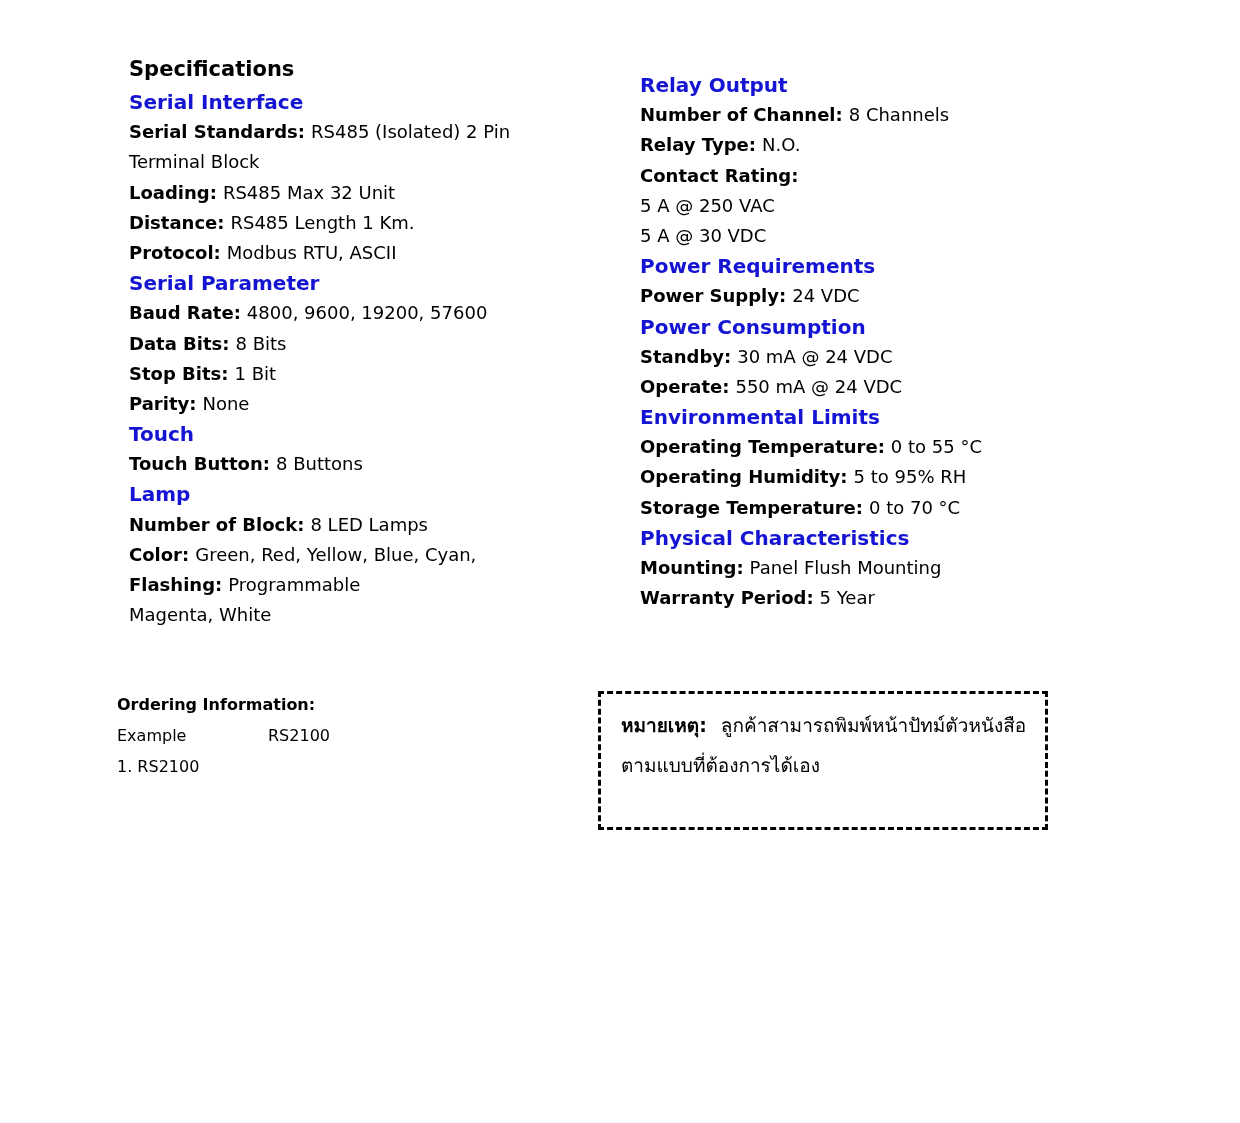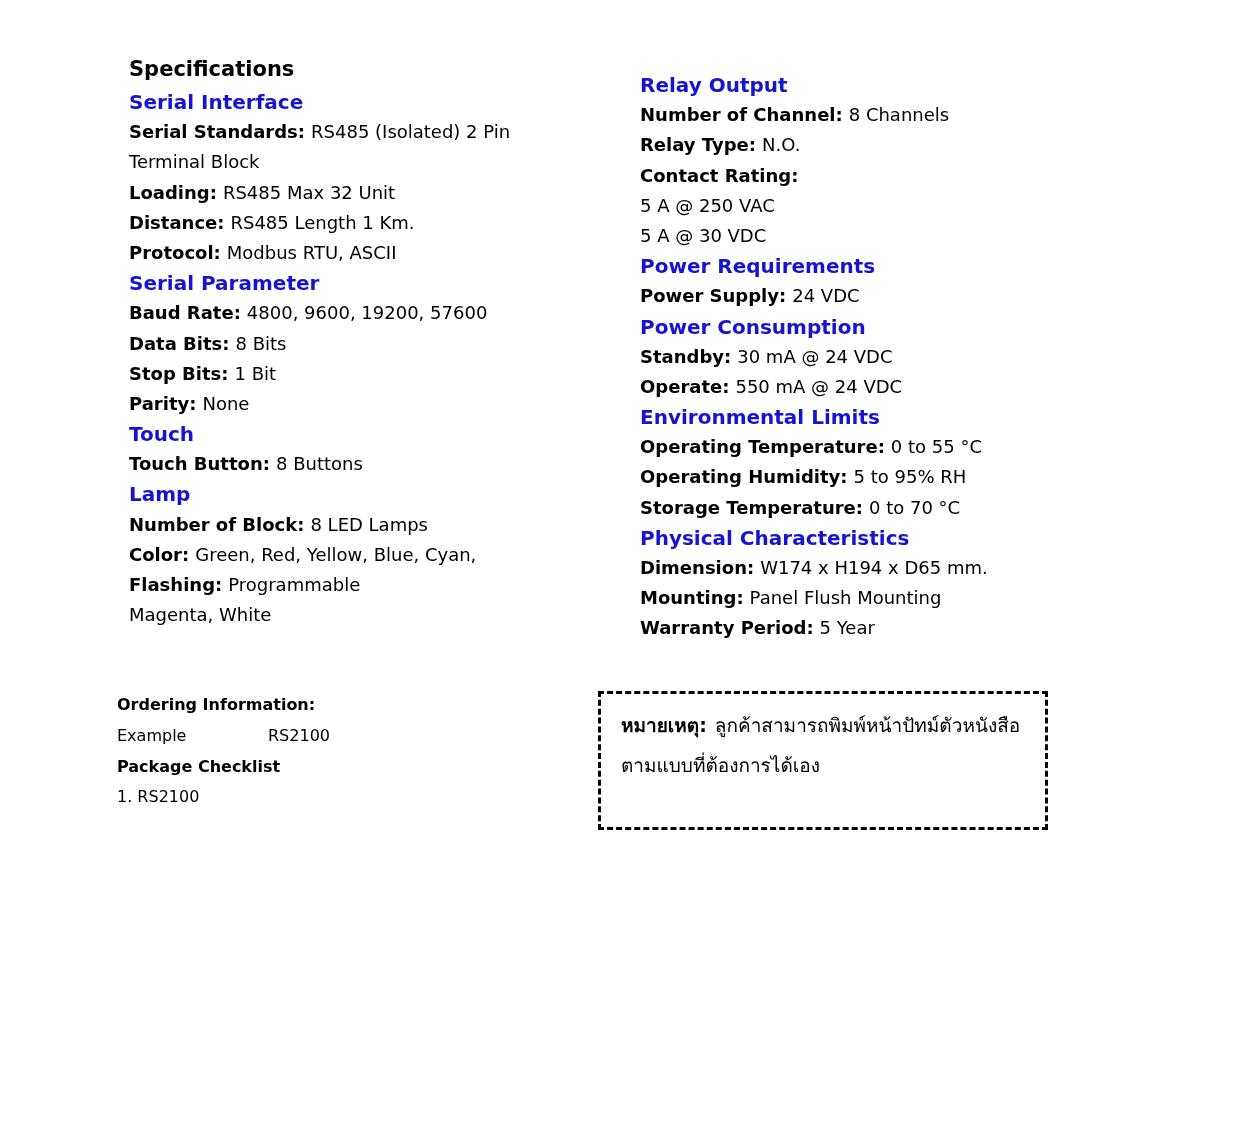--- a/index.html
+++ b/index.html
@@ -67,21 +67,21 @@
     border: 3px dashed #000000;
     padding: 11px 10px 0 20px;
     background: #ffffff;
   }
   .notebox .nline {
     height: 40px;
     line-height: 40px;
     font-size: 19px;
     white-space: nowrap;
   }
-  .notebox .b { font-weight: bold; margin-right: 8px; }
+  .notebox .b { font-weight: bold; margin-right: 14px; }
 </style>
 </head>
 <body>
 
 <div class="page">
 
   <div class="page-title">Specifications</div>
 
   <div class="col" id="left-col">
       <div class="line heading"><span>Serial Interface</span></div>
@@ -114,34 +114,30 @@
       <div class="line heading"><span>Power Requirements</span></div>
       <div class="line item"><span class="b">Power Supply:</span><span>24 VDC</span></div>
       <div class="line heading"><span>Power Consumption</span></div>
       <div class="line item"><span class="b">Standby:</span><span>30 mA @ 24 VDC</span></div>
       <div class="line item"><span class="b">Operate:</span><span>550 mA @ 24 VDC</span></div>
       <div class="line heading"><span>Environmental Limits</span></div>
       <div class="line item"><span class="b">Operating Temperature:</span><span>0 to 55 °C</span></div>
       <div class="line item"><span class="b">Operating Humidity:</span><span>5 to 95% RH</span></div>
       <div class="line item"><span class="b">Storage Temperature:</span><span>0 to 70 °C</span></div>
       <div class="line heading"><span>Physical Characteristics</span></div>
-      <div class="line item"><span class="b">Dimension:</span><span>W174 x H194 x D65 mm.</span></div>
       <div class="line item"><span class="b">Mounting:</span><span>Panel Flush Mounting</span></div>
       <div class="line item"><span class="b">Warranty Period:</span><span>5 Year</span></div>
     </div>
 
   <div id="ordering-block">
     <div class="oline">
       <span class="b">Ordering Information:</span>
     </div>
     <div class="oline">
       <span class="example-label">Example</span><span>RS2100</span>
-    </div>
-    <div class="oline">
-      <span class="b">Package Checklist</span>
     </div>
     <div class="oline">
       <span>1. RS2100</span>
     </div>
   </div>
 
   <div class="notebox">
     <div class="nline">
       <span class="b">หมายเหตุ:</span><span>ลูกค้าสามารถพิมพ์หน้าปัทม์ตัวหนังสือ</span>
     </div>

